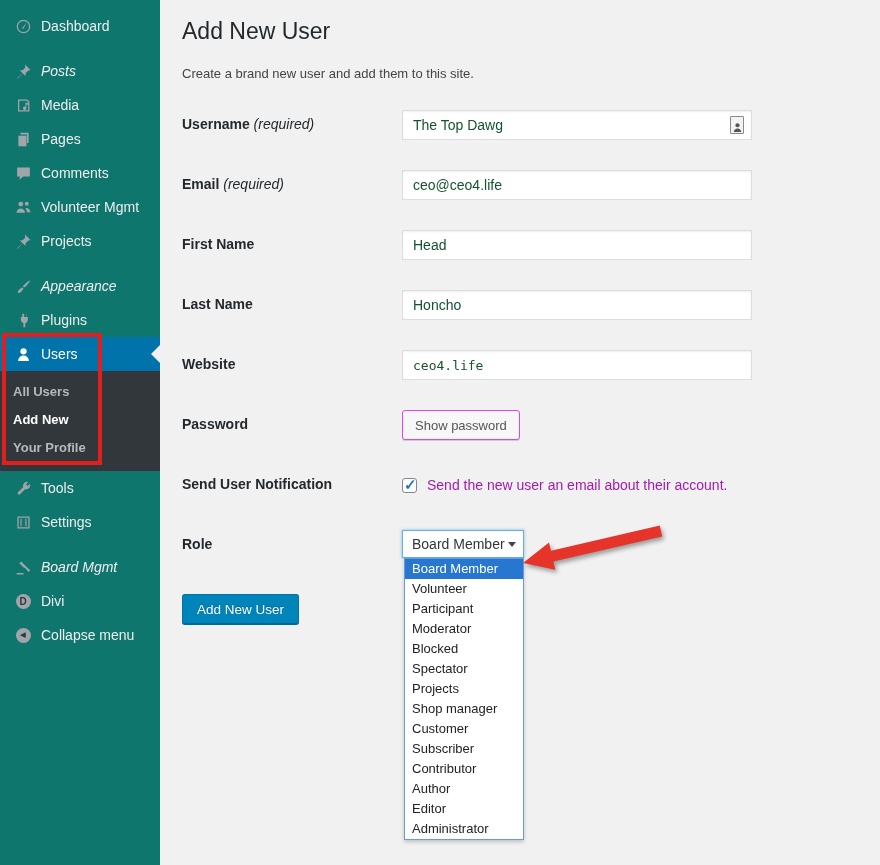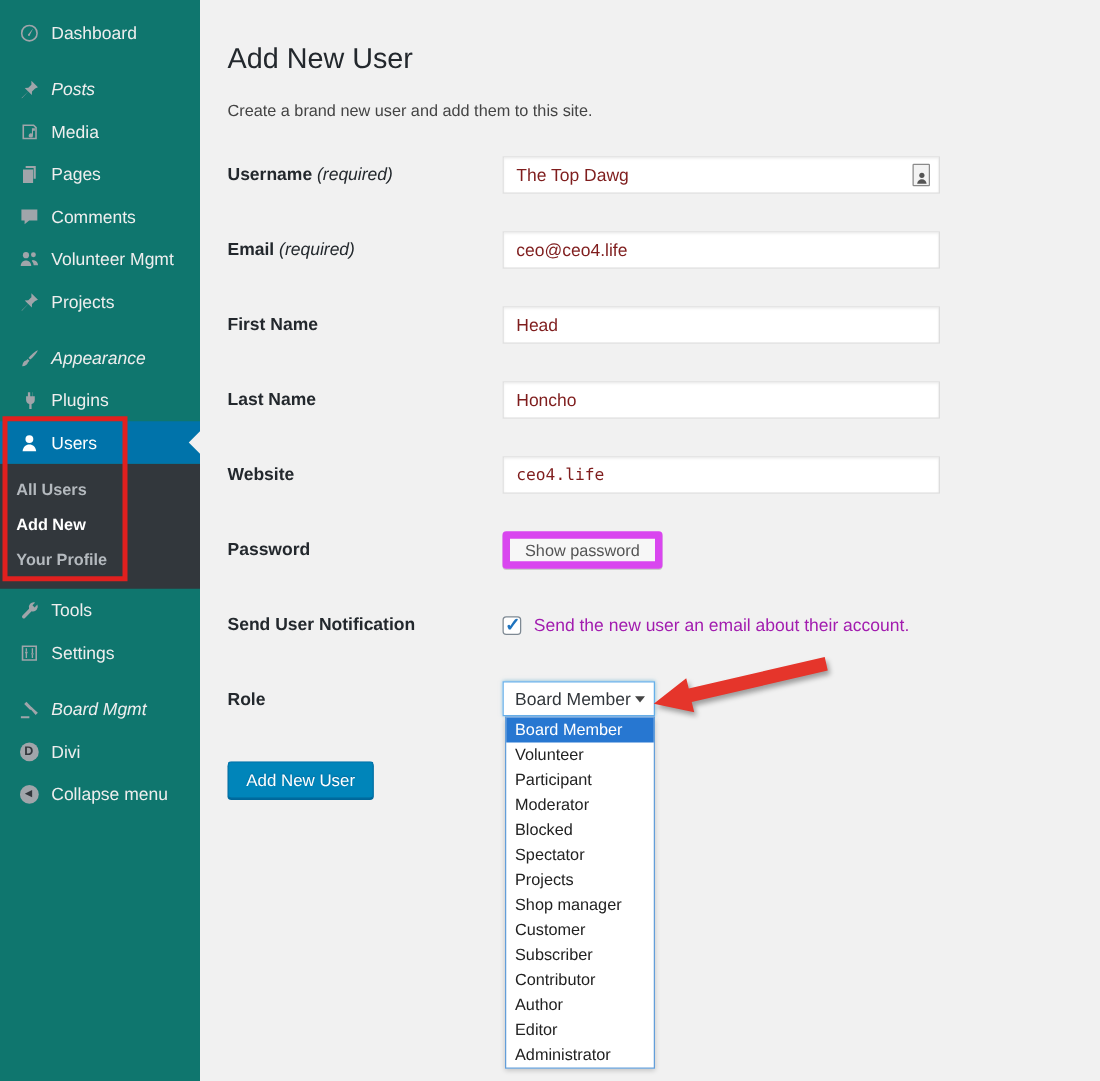--- a/index.html
+++ b/index.html
@@ -52,43 +52,43 @@
     border:4px solid #e0201f; z-index:30; pointer-events:none;
   }
   #arrow-annotation {
     position:absolute; left:513px; top:521px; z-index:40; pointer-events:none;
     filter:drop-shadow(2px 3px 2px rgba(0,0,0,0.35));
   }
 
   
   #content {
     position:absolute; left:160px; top:0; width:720px; height:865px;
-    padding:15px 40px 0 22px;
+    padding:0 40px 0 22px;
   }
   h1 { font-size:23px; font-weight:400; color:#23282d; margin:18px 0 0 0; line-height:27px; }
   .subtitle { font-size:13px; color:#444; margin-top:21px; line-height:15px; }
   #user-form { margin-top:29px; }
   .frow { display:flex; align-items:flex-start; margin-bottom:30px; }
   .flabel { width:220px; padding-top:6px; font-size:14px; font-weight:600; color:#23282d; }
   .req { font-style:italic; font-weight:400; }
   .fcontrol { position:relative; }
   input.txt {
     width:350px; height:30px; border:1px solid #ddd; background:#fff;
-    padding:0 10px; font-size:14px; color:#7f1d1d;
+    padding:0 10px; font-size:14px; color:#14532d;
     box-shadow:inset 0 1px 2px rgba(0,0,0,0.07); outline:none;
     font-family:"Liberation Sans", sans-serif;
   }
   input.txt.mono { font-family:"DejaVu Sans Mono", monospace; font-size:13px; }
   .autofill-icon {
     position:absolute; right:8px; top:6px; width:14px; height:18px;
     border:1px solid #8a8a8a; background:#f3f3f3; border-radius:1px;
     display:flex; align-items:flex-end; justify-content:center; cursor:pointer;
   }
   .btn-secondary {
-    height:30px; padding:0 12px; background:#f7f7f7; border:6px solid #d946ef;
+    height:30px; padding:0 12px; background:#f7f7f7; border:1px solid #d946ef;
     border-radius:3px; color:#555; font-size:13px; cursor:pointer;
     box-shadow:0 1px 0 #ccc; font-family:"Liberation Sans", sans-serif;
   }
   .checkrow { display:flex; align-items:center; height:30px; }
   .checkbox {
     width:15px; height:15px; border:1px solid #7e8993; border-radius:3px;
     background:#fff; position:relative; cursor:pointer; flex:none;
   }
   .checkbox.checked::after {
     content:"\2713"; position:absolute; top:-3px; left:1px;

